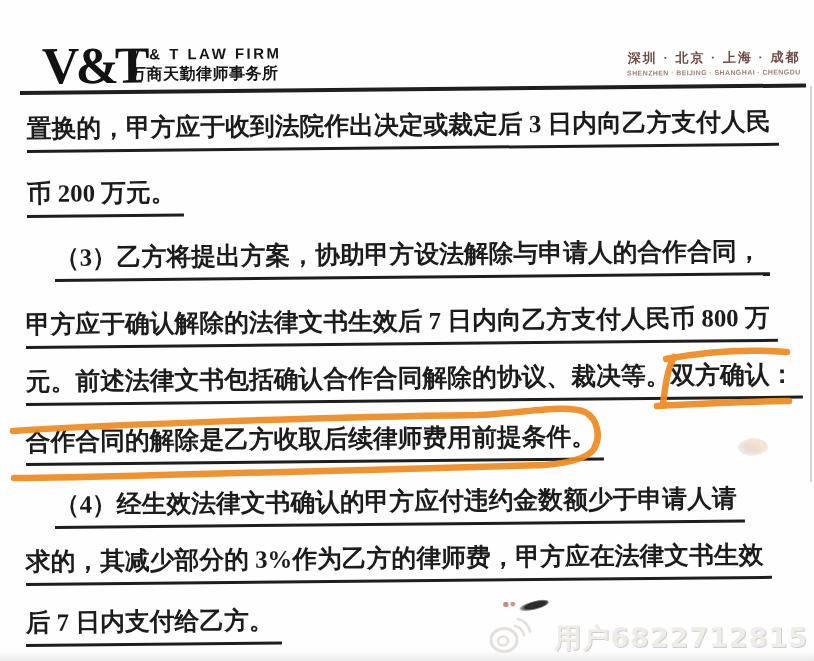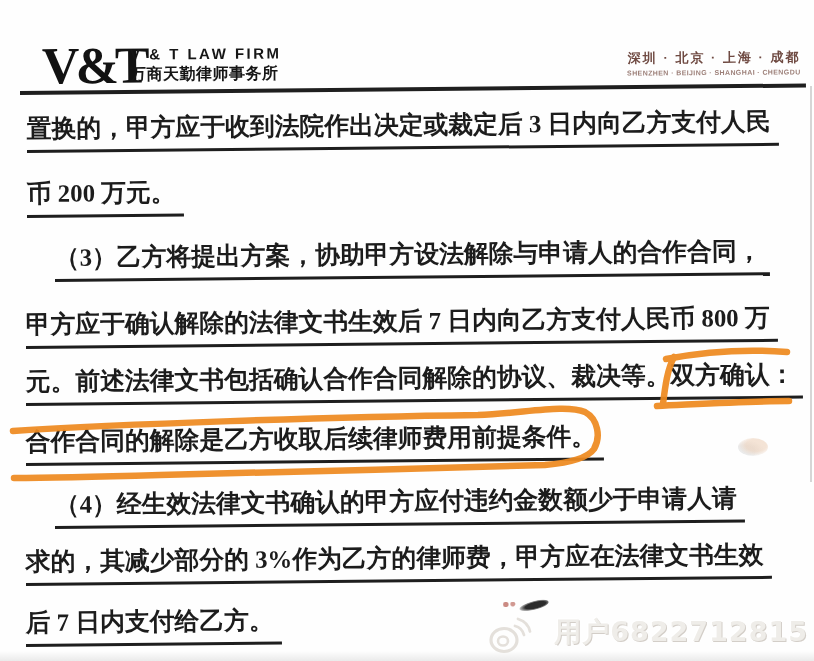--- a/index.html
+++ b/index.html
@@ -100,21 +100,21 @@
     background:rgba(150,150,150,.38);z-index:3;
   }
   .scan-edge-bottom{
     position:absolute;left:0;bottom:0;width:100%;height:10px;
     background:linear-gradient(to bottom, transparent, rgba(175,175,175,.25));
     z-index:3;
   }
   
   .watermark{
     position:absolute;right:6px;bottom:5px;
-    display:flex;align-items:flex-start;gap:22px;
+    display:flex;align-items:flex-end;gap:22px;
     z-index:7;
   }
   .watermark-label{
     font-family:"DejaVu Sans","Liberation Sans",sans-serif;
     font-weight:bold;font-size:27px;letter-spacing:1px;
     color:#efede9;
     text-shadow:1px 1px 0 #d3cec8, -1px -1px 0 #ffffff;
     white-space:nowrap;
   }
 </style>

